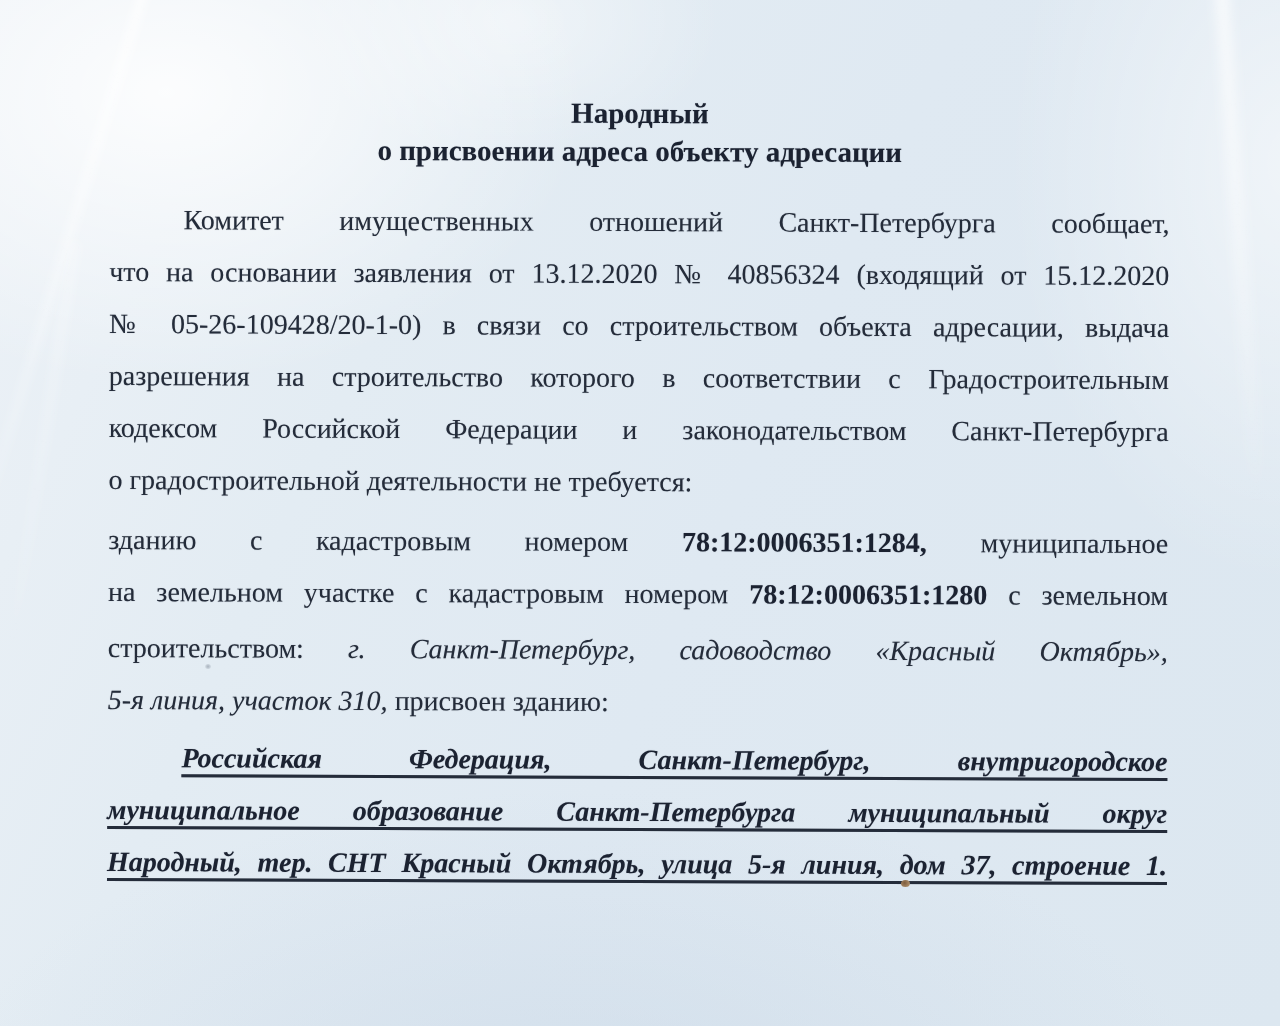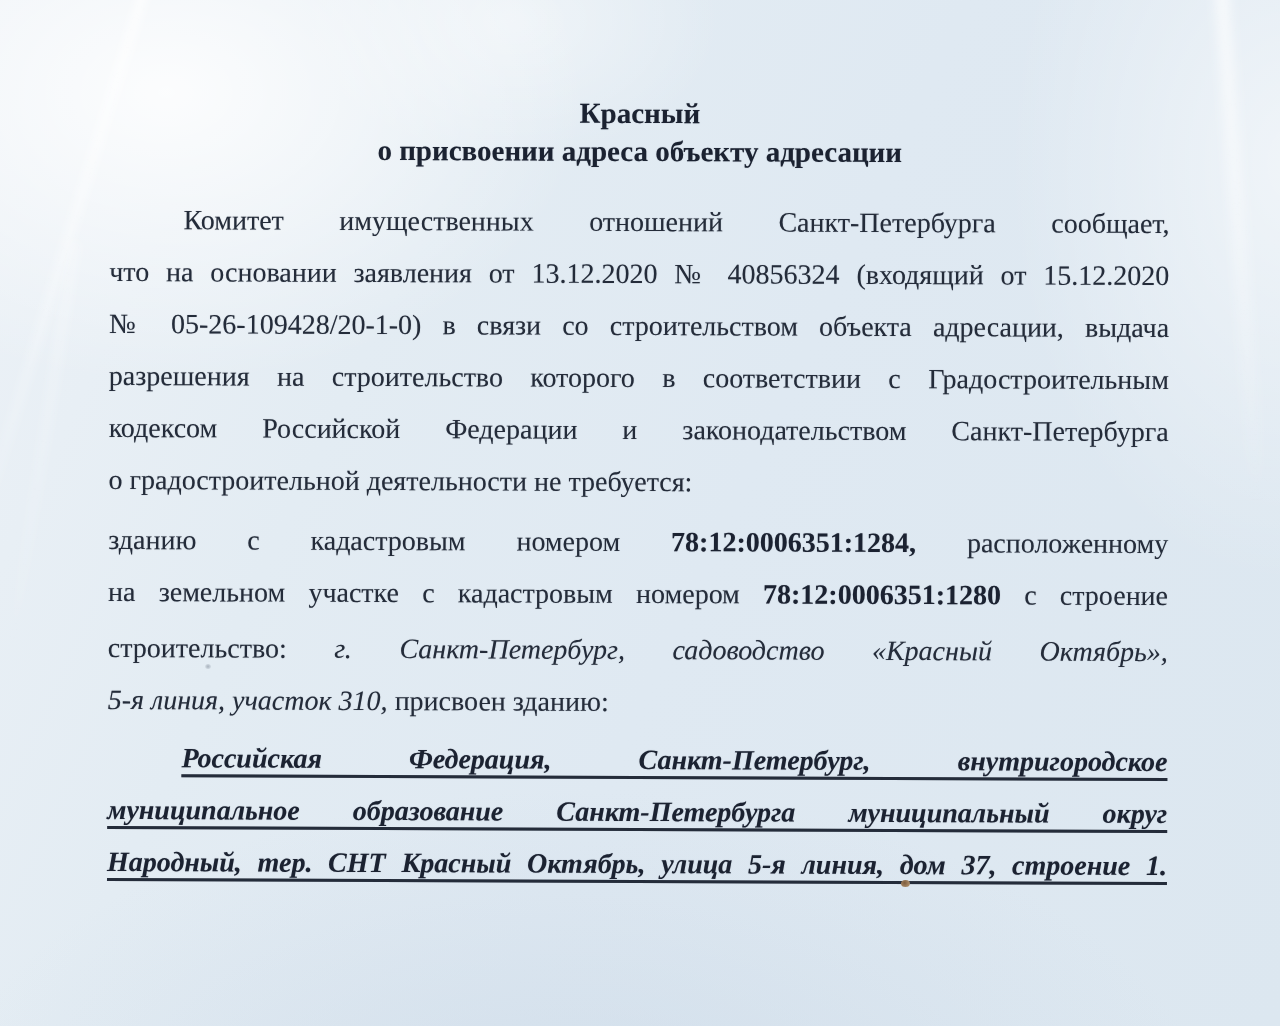--- a/index.html
+++ b/index.html
@@ -99,32 +99,32 @@
   }
 </style>
 </head>
 <body>
 
 <div class="crease crease-topleft"></div>
 <div class="crease crease-right"></div>
 <div class="crease crease-left-soft"></div>
 
 <div class="doc-content" id="doc-content">
-    <div class="line title center"><span class="b">Красный</span></div>
+    <div class="line title center"><span class="b">Народный</span></div>
     <div class="line title center"><span class="b">о присвоении адреса объекту адресации</span></div>
     <div class="title-gap"></div>
     <div class="line justify" style="text-indent: 74px;"><span>Комитет имущественных отношений Санкт-Петербурга сообщает,</span></div>
     <div class="line justify"><span>что на основании заявления от 13.12.2020 № 40856324 (входящий от 15.12.2020</span></div>
     <div class="line justify"><span>№ 05-26-109428/20-1-0) в связи со строительством объекта адресации, выдача</span></div>
     <div class="line justify"><span>разрешения на строительство которого в соответствии с Градостроительным</span></div>
     <div class="line justify"><span>кодексом Российской Федерации и законодательством Санкт-Петербурга</span></div>
     <div class="line"><span>о градостроительной деятельности не требуется:</span></div>
-    <div class="line justify" style="margin-top: 8px;"><span>зданию с кадастровым номером </span><span class="b">78:12:0006351:1284,</span><span> расположенному</span></div>
-    <div class="line justify"><span>на земельном участке с кадастровым номером </span><span class="b">78:12:0006351:1280</span><span> с строение</span></div>
-    <div class="line justify" style="margin-top: 4px;"><span>строительство: </span><span class="i">г. Санкт-Петербург, садоводство «Красный Октябрь»,</span></div>
+    <div class="line justify" style="margin-top: 8px;"><span>зданию с кадастровым номером </span><span class="b">78:12:0006351:1284,</span><span> муниципальное</span></div>
+    <div class="line justify"><span>на земельном участке с кадастровым номером </span><span class="b">78:12:0006351:1280</span><span> с земельном</span></div>
+    <div class="line justify" style="margin-top: 4px;"><span>строительством: </span><span class="i">г. Санкт-Петербург, садоводство «Красный Октябрь»,</span></div>
     <div class="line"><span class="i">5-я линия, участок 310,</span><span> присвоен зданию:</span></div>
     <div class="line justify underline" style="text-indent: 74px; margin-top: 6px;"><span class="b i">Российская Федерация, Санкт-Петербург, внутригородское</span></div>
     <div class="line justify underline"><span class="b i">муниципальное образование Санкт-Петербурга муниципальный округ</span></div>
     <div class="line justify underline"><span class="b i">Народный, тер. СНТ Красный Октябрь, улица 5-я линия, дом 37, строение 1.</span></div>
   </div>
 
 <div class="speck speck-brown"></div>
 <div class="speck speck-gray"></div>
 
 </body></html>

